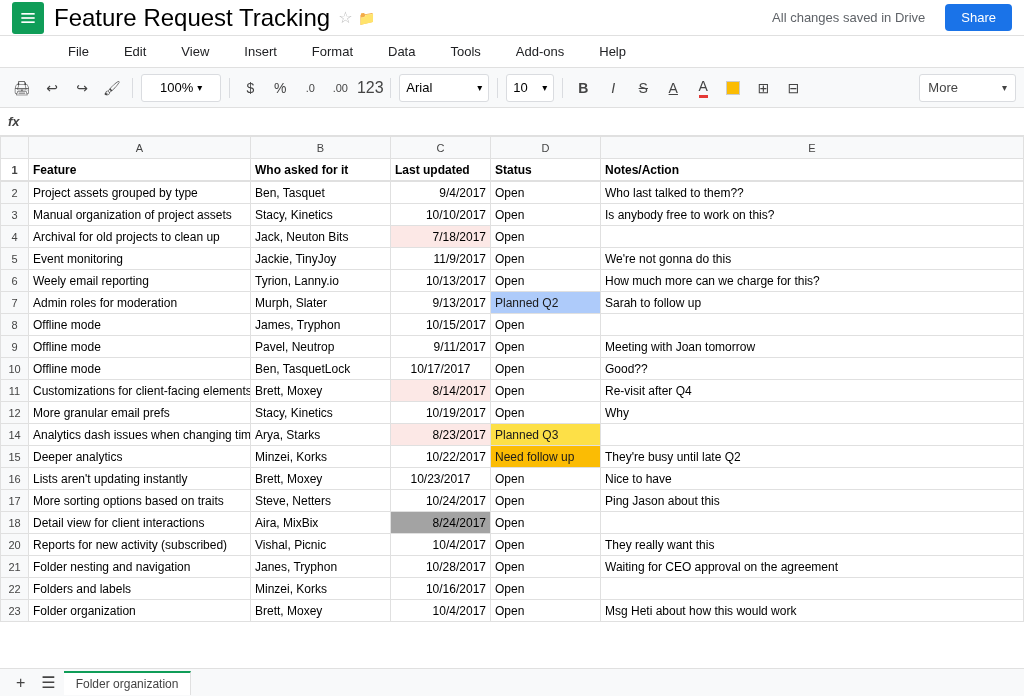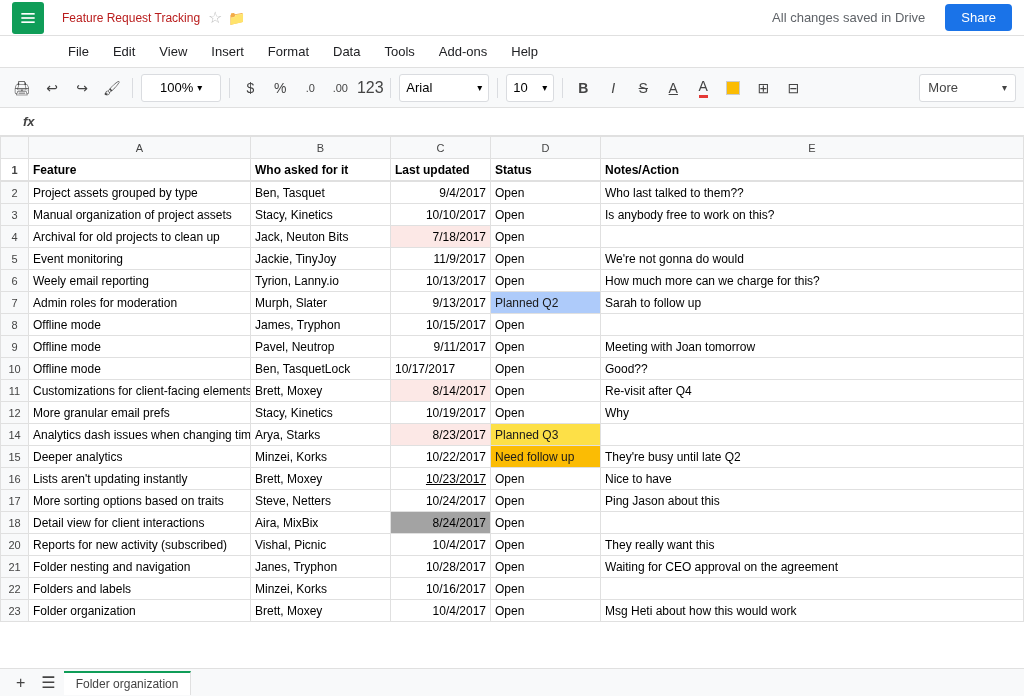--- a/index.html
+++ b/index.html
@@ -17,25 +17,24 @@
     .app-icon {
       width: 32px; height: 32px;
       background: #0f9d58;
       border-radius: 3px;
       display: flex; align-items: center; justify-content: center;
       margin-right: 10px;
       flex-shrink: 0;
     }
     .app-icon svg { width: 20px; height: 20px; }
     .title-text {
-      font-size: 12px;
-      color: #b91c1c;
+      font-size: 24px;
+      color: #000000;
       font-weight: 400;
       margin-right: 8px;
-      margin-left: 8px;
     }
     .title-star { color: #bbb; font-size: 16px; margin-right: 6px; cursor: pointer; }
     .title-folder { color: #bbb; font-size: 14px; cursor: pointer; }
     .title-spacer { flex: 1; }
     .saved-text { font-size: 13px; color: #5f6368; margin-right: 20px; }
     .share-btn {
       background: #1a73e8;
       color: #fff;
       border: none;
       border-radius: 4px;
@@ -45,21 +44,21 @@
     }
 
     
     .menu-bar {
       display: flex;
       align-items: center;
       height: 32px;
       padding: 0 60px;
       background: #fff;
       border-bottom: 1px solid #e0e0e0;
-      gap: 8px;
+      gap: 19px;
     }
     .menu-item {
       font-size: 13px;
       color: #202124;
       padding: 4px 8px;
       cursor: pointer;
       border-radius: 3px;
     }
 
     
@@ -143,21 +142,20 @@
       border-bottom: 1px solid #e0e0e0;
       padding: 0 8px;
       background: #fff;
     }
     .formula-fx {
       font-size: 13px;
       color: #444;
       margin-right: 12px;
       font-style: italic;
       font-weight: bold;
-      margin-left: 15px;
     }
     .formula-input {
       flex: 1;
       border: none;
       outline: none;
       font-size: 13px;
     }
     .sheet-table {
       width: 100%;
       border-collapse: collapse;
@@ -378,21 +376,21 @@
             <td style="text-align: right; background: rgb(252, 232, 230);">7/18/2017</td>
             <td>Open</td>
             <td></td>
           </tr>
           <tr>
             <td class="row-header">5</td>
             <td>Event monitoring</td>
             <td>Jackie, TinyJoy</td>
             <td style="text-align: right;">11/9/2017</td>
             <td>Open</td>
-            <td>We're not gonna do would</td>
+            <td>We're not gonna do this</td>
           </tr>
           <tr>
             <td class="row-header">6</td>
             <td>Weely email reporting</td>
             <td>Tyrion, Lanny.io</td>
             <td style="text-align: right;">10/13/2017</td>
             <td>Open</td>
             <td>How much more can we charge for this?</td>
           </tr>
           <tr>
@@ -416,21 +414,21 @@
             <td>Offline mode</td>
             <td>Pavel, Neutrop</td>
             <td style="text-align: right;">9/11/2017</td>
             <td>Open</td>
             <td>Meeting with Joan tomorrow</td>
           </tr>
           <tr>
             <td class="row-header">10</td>
             <td>Offline mode</td>
             <td>Ben, TasquetLock</td>
-            <td style="text-align: left;">10/17/2017</td>
+            <td style="text-align: center;">10/17/2017</td>
             <td>Open</td>
             <td>Good??</td>
           </tr>
           <tr>
             <td class="row-header">11</td>
             <td>Customizations for client-facing elements</td>
             <td>Brett, Moxey</td>
             <td style="text-align: right; background: rgb(252, 232, 230);">8/14/2017</td>
             <td>Open</td>
             <td>Re-visit after Q4</td>
@@ -456,21 +454,21 @@
             <td>Deeper analytics</td>
             <td>Minzei, Korks</td>
             <td style="text-align: right;">10/22/2017</td>
             <td class="status-need-follow">Need follow up</td>
             <td>They're busy until late Q2</td>
           </tr>
           <tr>
             <td class="row-header">16</td>
             <td>Lists aren't updating instantly</td>
             <td>Brett, Moxey</td>
-            <td style="text-align: right; text-decoration: underline;">10/23/2017</td>
+            <td style="text-align: center;">10/23/2017</td>
             <td>Open</td>
             <td>Nice to have</td>
           </tr>
           <tr>
             <td class="row-header">17</td>
             <td>More sorting options based on traits</td>
             <td>Steve, Netters</td>
             <td style="text-align: right;">10/24/2017</td>
             <td>Open</td>
             <td>Ping Jason about this</td>

